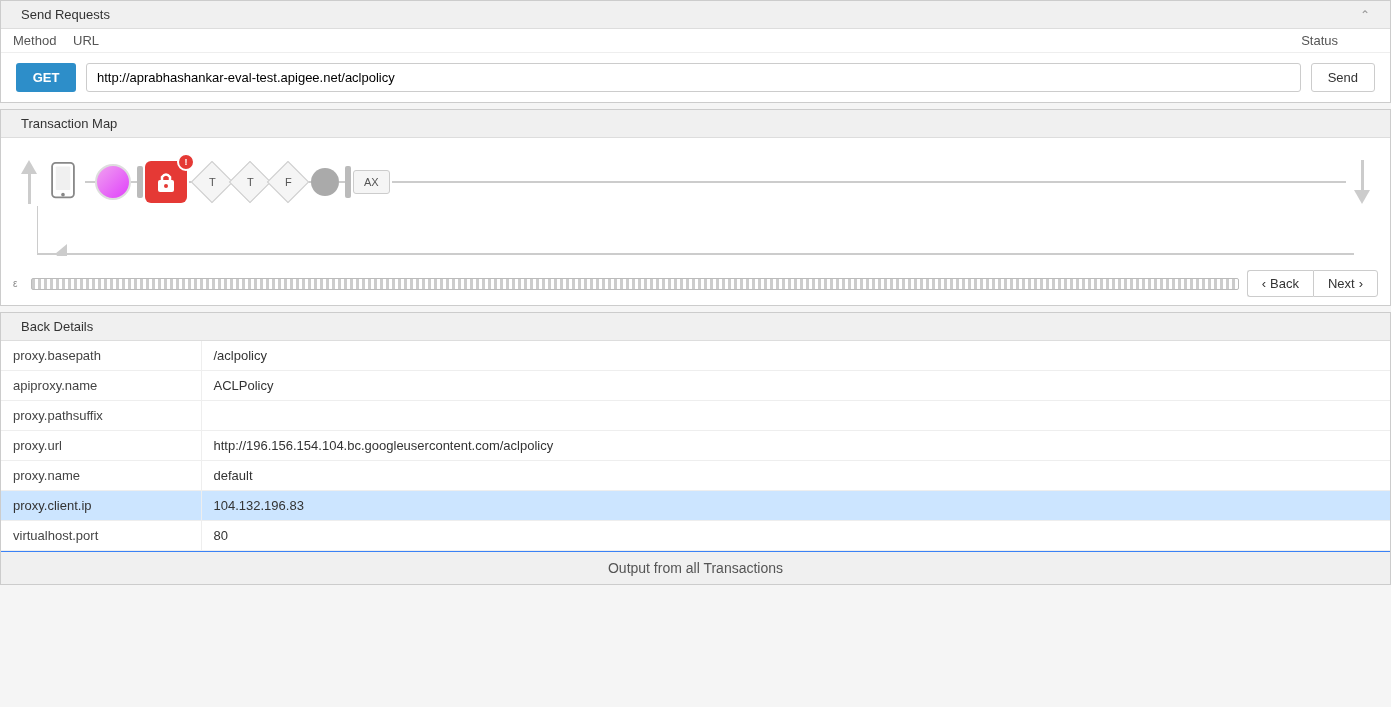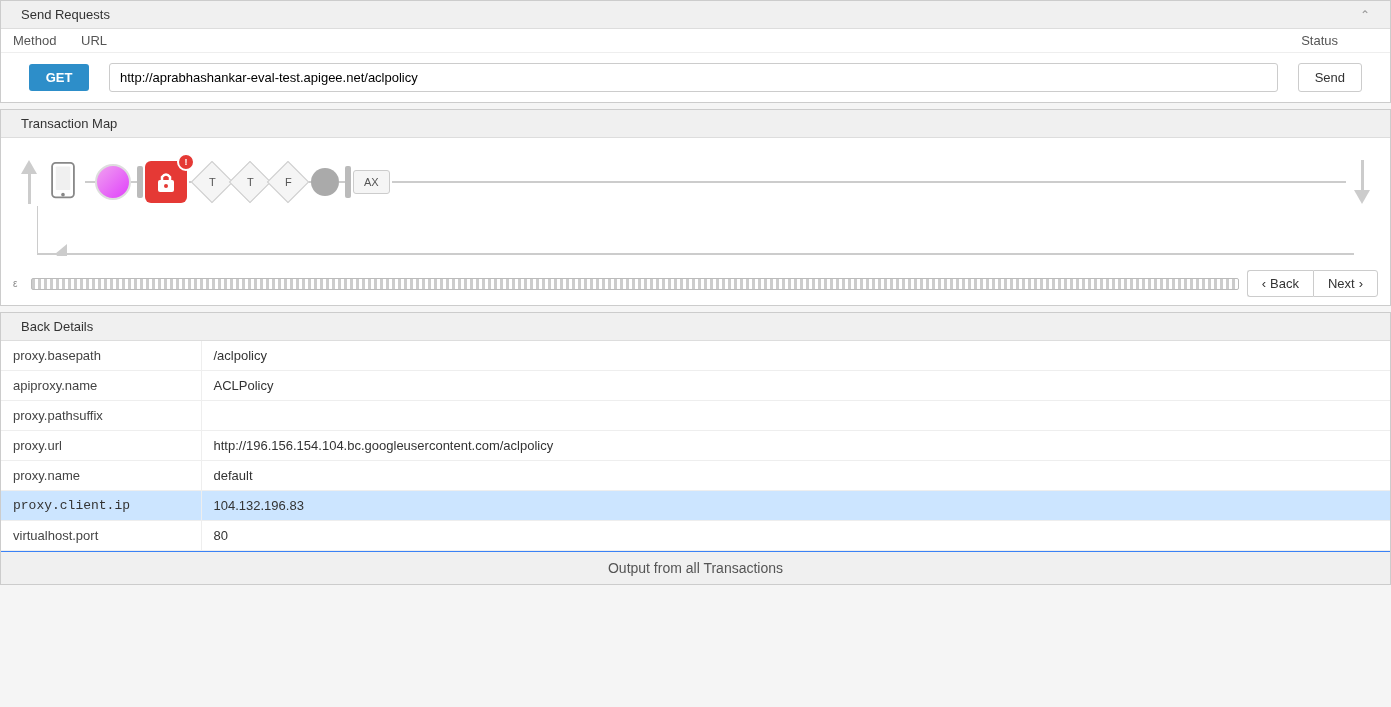--- a/index.html
+++ b/index.html
@@ -22,23 +22,22 @@
       justify-content: space-between;
     }
 
     .collapse-icon {
       color: #999;
       font-size: 12px;
     }
 
     .method-row {
       display: flex;
-      align-items: center;
-      padding: 10px 28px;
-      gap: 20px;
+      padding: 10px 15px;
+      gap: 10px;
     }
 
     .get-button {
       background: #2d8ec9;
       color: white;
       border: none;
       padding: 6px 14px;
       border-radius: 3px;
       font-size: 13px;
       font-weight: bold;
@@ -151,21 +150,20 @@
     .details-table td:last-child {
       color: #333;
     }
 
     .row-highlighted td {
       background: #cce5ff;
     }
 
     .row-highlighted td:first-child {
       color: #333;
-      font-family: Liberation Mono, monospace;
     }
 
     .value-highlighted {
       color: #1a73e8;
     }
 
     
     .output-bar {
       background: #f0f0f0;
       border-top: 1px solid #3b82f6;
@@ -192,21 +190,21 @@
 
     
     .flow-diagram {
       position: relative;
       padding: 20px 20px 10px 20px;
     }
 
     .header-labels {
       display: flex;
       padding: 4px 12px;
-      gap: 8px;
+      gap: 0;
       align-items: center;
       border-bottom: 1px solid #eee;
     }
   </style>
 </head>
 <body>
 
 <div class="main-container">
 
   <div class="section-wrapper">

